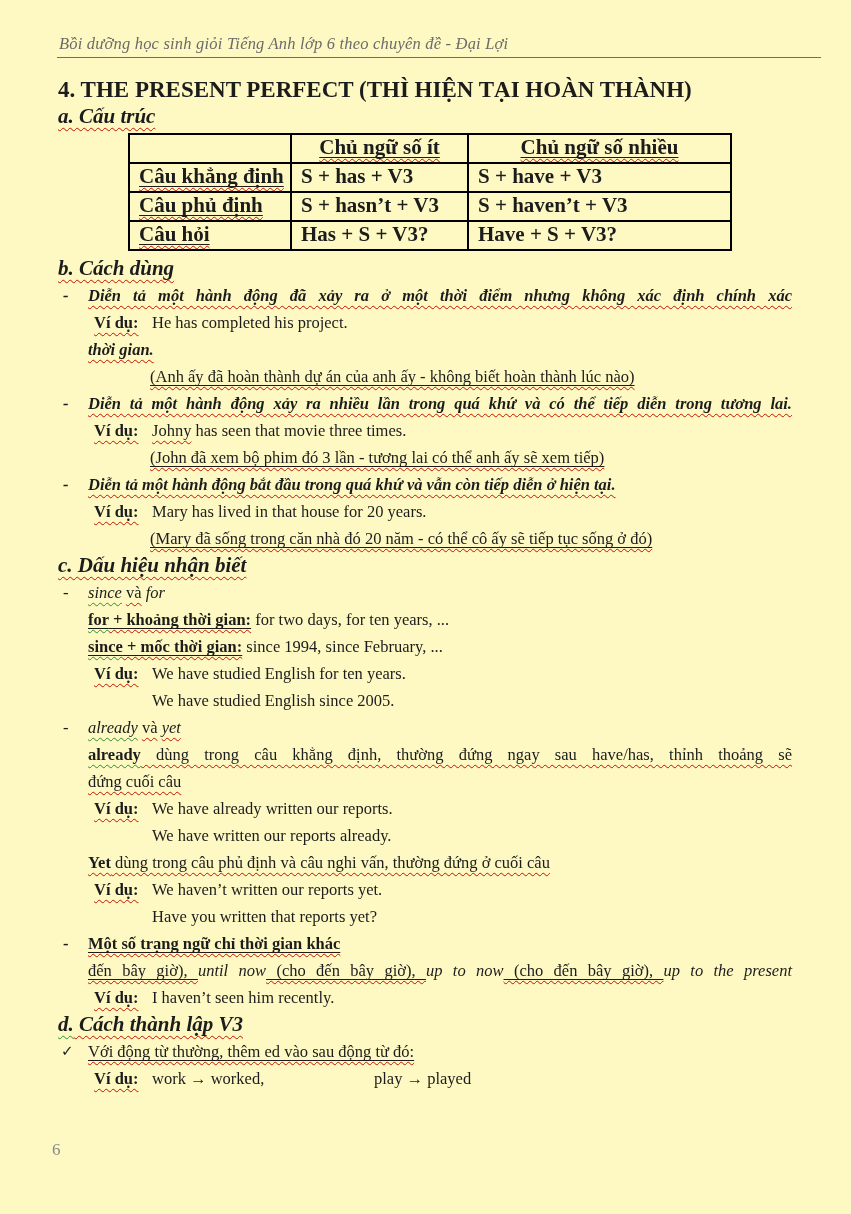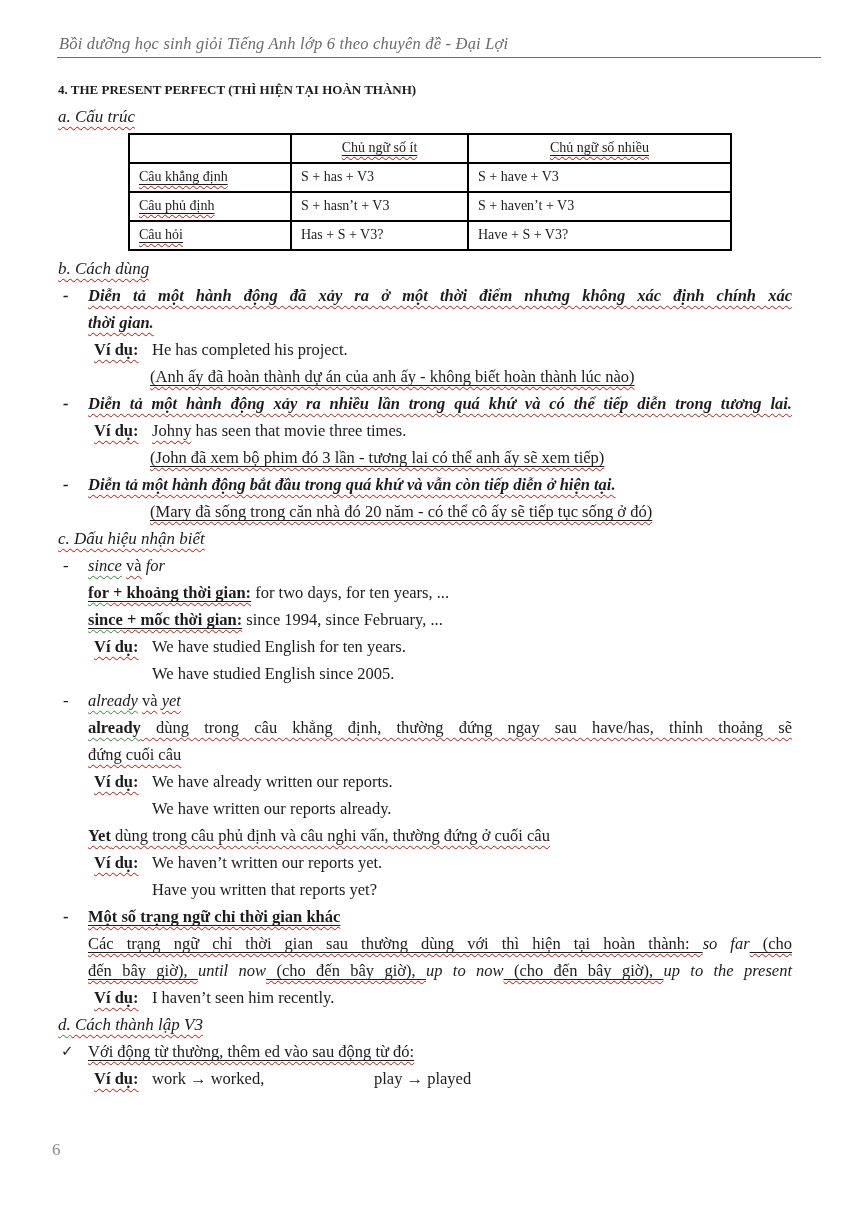--- a/index.html
+++ b/index.html
@@ -1,46 +1,46 @@
 <!DOCTYPE html>
 <html><head>
 <meta charset="utf-8">
 <style>
   html,body { margin:0; padding:0; background:#e8e8e8; }
   .page {
     position: relative;
     width: 851px; height: 1214px;
     margin: 0 auto;
-    background: #ffffff;
+    background: #fef9c3;
     font-family: "Liberation Serif", "DejaVu Serif", serif;
     font-size: 16.5px;
     color: #1c1c1c;
     overflow: hidden;
   }
   .running-header {
     margin: 0 30px 0 57px;
     padding: 34px 0 3px 2px;
     border-bottom: 1.6px solid #6e6e6e;
   }
   .hdr-text { font-style: italic; color: #6b6b6b; font-size: 16.5px; letter-spacing: .2px; }
 
   .content { margin: 18px 59px 0 58px; }
   .line { line-height: 27px; }
 
-  .title { font-weight: bold; font-size: 13px; }
-  .heading { font-weight: normal; font-style: italic; font-size: 17px; }
+  .title { font-weight: bold; font-size: 23px; }
+  .heading { font-weight: bold; font-style: italic; font-size: 21px; }
 
   .grammar-table { border-collapse: collapse; margin: 3px 0 4px 70px; }
   .grammar-table td {
     border: 2px solid #000;
     height: 25px;
-    font-weight: normal;
+    font-weight: bold;
     vertical-align: middle;
     padding: 0 4px 2px 9px;
-    font-size: 14px;
+    font-size: 21px;
     margin-top: 40px;
   }
   td.cA { width: 147px; } td.cB { width: 162px; } td.cC { width: 248px; }
   .grammar-table tr.hdr td { text-align: center; padding: 0 2px 2px 2px; }
 
   .rule { font-weight: bold; font-style: italic; }
   .sub, .rule, .checkline { position: relative; padding-left: 30px; }
   .jl { text-align: justify; text-align-last: justify; }
   .dash { position: absolute; left: 5px; font-style: normal; }
   .rule .dash { font-weight: bold; font-style: italic; }
@@ -114,50 +114,50 @@
         <td class="cA"><span class="u"><span class="wr">Câu hỏi</span></span></td>
         <td class="cB">Has + S + V3?</td>
         <td class="cC">Have + S + V3?</td>
       </tr>
     </tbody>
       </table>
 
     <div class="line heading"><span class="wr">b. Cách dùng</span></div>
 
     <div class="line rule jl"><span class="dash">-</span><span class="wr">Diễn tả một hành động đã xảy ra ở một thời điểm nhưng không xác định chính xác</span></div>
+    <div class="line ex"><span class="exlabel"><span class="wr">Ví dụ:</span></span><span>He has completed his project.</span></div>
     <div class="line rule"><span class="wr">thời gian.</span></div>
-    <div class="line ex"><span class="exlabel"><span class="wr">Ví dụ:</span></span><span>He has completed his project.</span></div>
     <div class="line tr-line"><span class="u"><span class="wr">(Anh ấy đã hoàn thành dự án của anh ấy - không biết hoàn thành lúc nào)</span></span></div>
 
     <div class="line rule jl"><span class="dash">-</span><span class="wr">Diễn tả một hành động xảy ra nhiều lần trong quá khứ và có thể tiếp diễn trong tương lai.</span></div>
     <div class="line ex"><span class="exlabel"><span class="wr">Ví dụ:</span></span><span class="wr">Johny</span><span> has seen that movie three times.</span></div>
     <div class="line tr-line"><span class="u"><span class="wr">(John đã xem bộ phim đó 3 lần - tương lai có thể anh ấy sẽ xem tiếp)</span></span></div>
 
     <div class="line rule"><span class="dash">-</span><span class="wr">Diễn tả một hành động bắt đầu trong quá khứ và vẫn còn tiếp diễn ở hiện tại.</span></div>
+    <div class="line ex"><span class="exlabel"><span class="wr">Ví dụ:</span></span><span>Mary has lived in that house for 20 years.</span></div>
     <div class="line tr-line"><span class="u"><span class="wr">(Mary đã sống trong căn nhà đó 20 năm - có thể cô ấy sẽ tiếp tục sống ở đó)</span></span></div>
 
     <div class="line heading"><span class="wr">c. Dấu hiệu nhận biết</span></div>
 
     <div class="line sub"><span class="dash">-</span><span class="i"><span class="wg">since</span></span> <span class="wr">và</span> <span class="i">for</span></div>
     <div class="line sub"><span class="b u"><span class="wg">for</span><span class="wr"> + khoảng thời gian:</span></span><span> for two days, for ten years, ...</span></div>
     <div class="line sub"><span class="b u"><span class="wg">since</span><span class="wr"> + mốc thời gian:</span></span><span> since 1994, since February, ...</span></div>
     <div class="line ex"><span class="exlabel"><span class="wr">Ví dụ:</span></span><span>We have studied English for ten years.</span></div>
     <div class="line ex2"><span>We have studied English since 2005.</span></div>
 
     <div class="line sub"><span class="dash">-</span><span class="i"><span class="wg">already</span></span> <span class="wr">và</span> <span class="i"><span class="wr">yet</span></span></div>
     <div class="line sub jl"><span class="b"><span class="wg">already</span></span><span class="wr"> dùng trong câu khẳng định, thường đứng ngay sau have/has, thỉnh thoảng sẽ</span></div>
     <div class="line sub"><span class="wr">đứng cuối câu</span></div>
     <div class="line ex"><span class="exlabel"><span class="wr">Ví dụ:</span></span><span>We have already written our reports.</span></div>
     <div class="line ex2"><span>We have written our reports already.</span></div>
     <div class="line sub"><span class="b wr">Yet</span><span class="wr"> dùng trong câu phủ định và câu nghi vấn, thường đứng ở cuối câu</span></div>
     <div class="line ex"><span class="exlabel"><span class="wr">Ví dụ:</span></span><span>We haven’t written our reports yet.</span></div>
     <div class="line ex2"><span>Have you written that reports yet?</span></div>
 
     <div class="line sub"><span class="dash b">-</span><span class="b u"><span class="wr">Một số trạng ngữ chỉ thời gian khác</span></span></div>
-    <div class="line sub jl"><span class="u"><span class="wr">Các trạng ngữ chỉ thời gian sau thường dùng với thì hiện tại hoàn thành: </span></span><span class="i">so far</span><span class="u"><span class="wr"> (cho</span></span></div>
     <div class="line sub jl"><span class="u"><span class="wr">đến bây giờ), </span></span><span class="i">until now</span><span class="u"><span class="wr"> (cho đến bây giờ), </span></span><span class="i">up to now</span><span class="u"><span class="wr"> (cho đến bây giờ), </span></span><span class="i">up to the present</span></div>
     <div class="line ex"><span class="exlabel"><span class="wr">Ví dụ:</span></span><span>I haven’t seen him recently.</span></div>
 
     <div class="line heading"><span class="wg">d.</span><span class="wr"> Cách thành lập V3</span></div>
     <div class="line checkline"><span class="check">✓</span><span class="u"><span class="wr">Với động từ thường, thêm ed vào sau động từ đó:</span></span></div>
     <div class="line ex"><span class="exlabel"><span class="wr">Ví dụ:</span></span><span class="pair1">work → worked,</span><span>play → played</span></div>
 
   </div>
 
   <div class="page-number">6</div>

